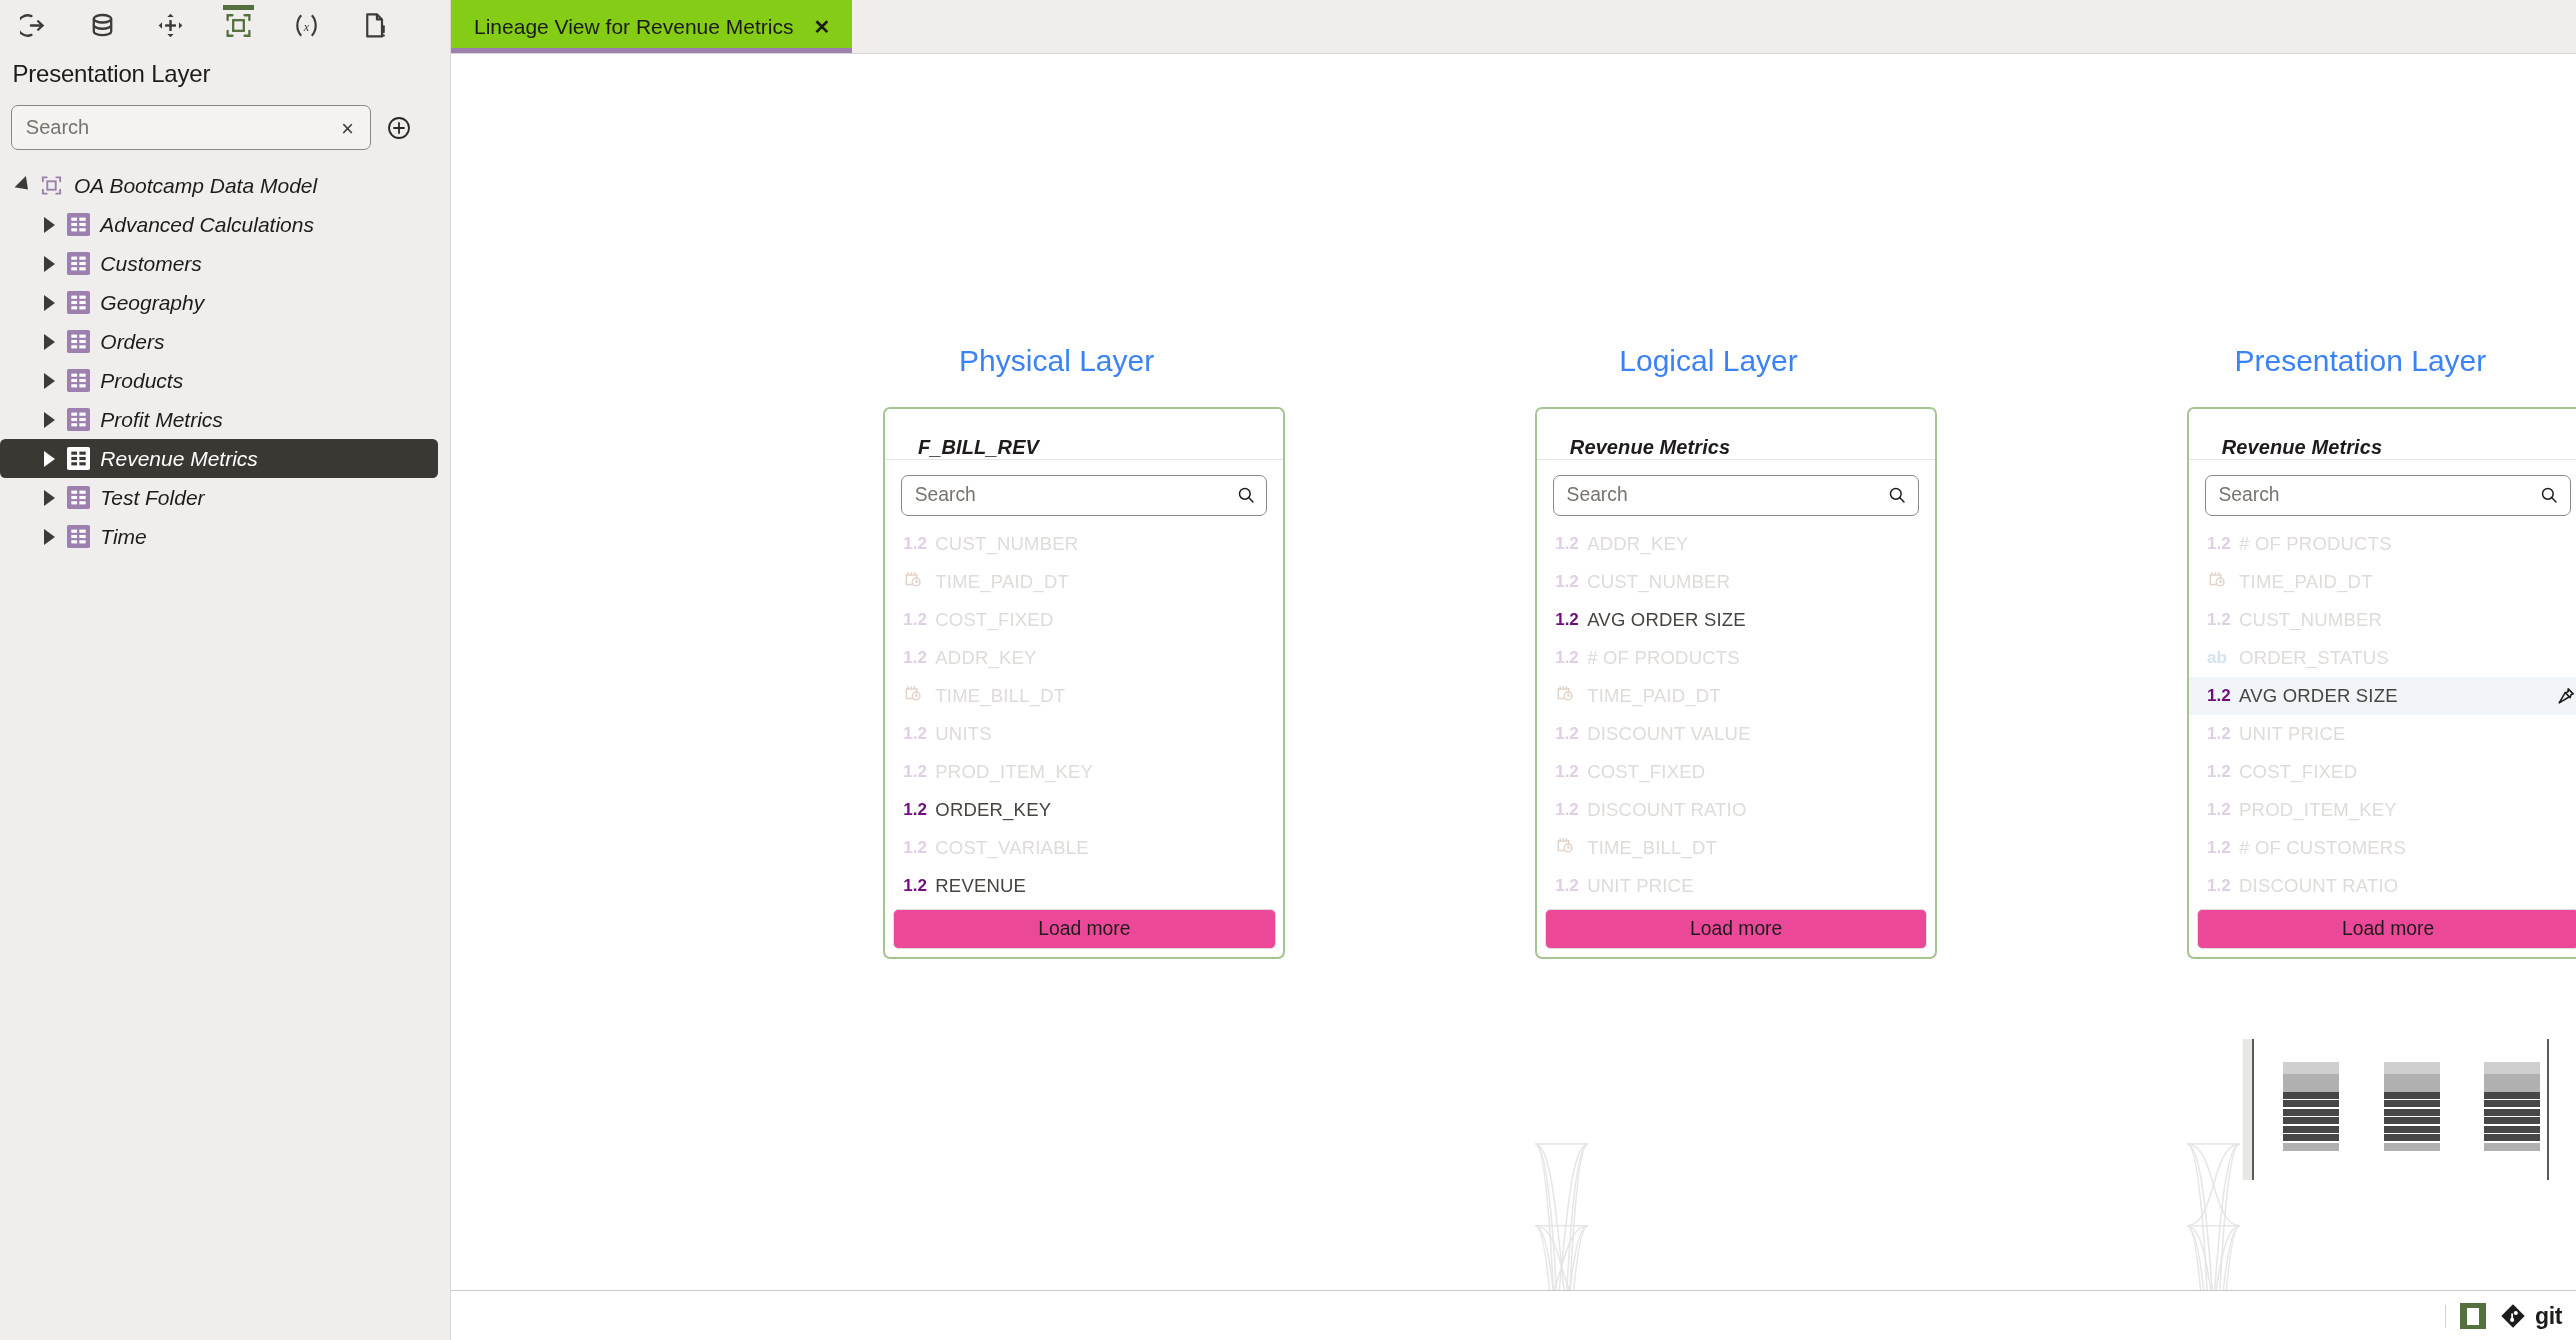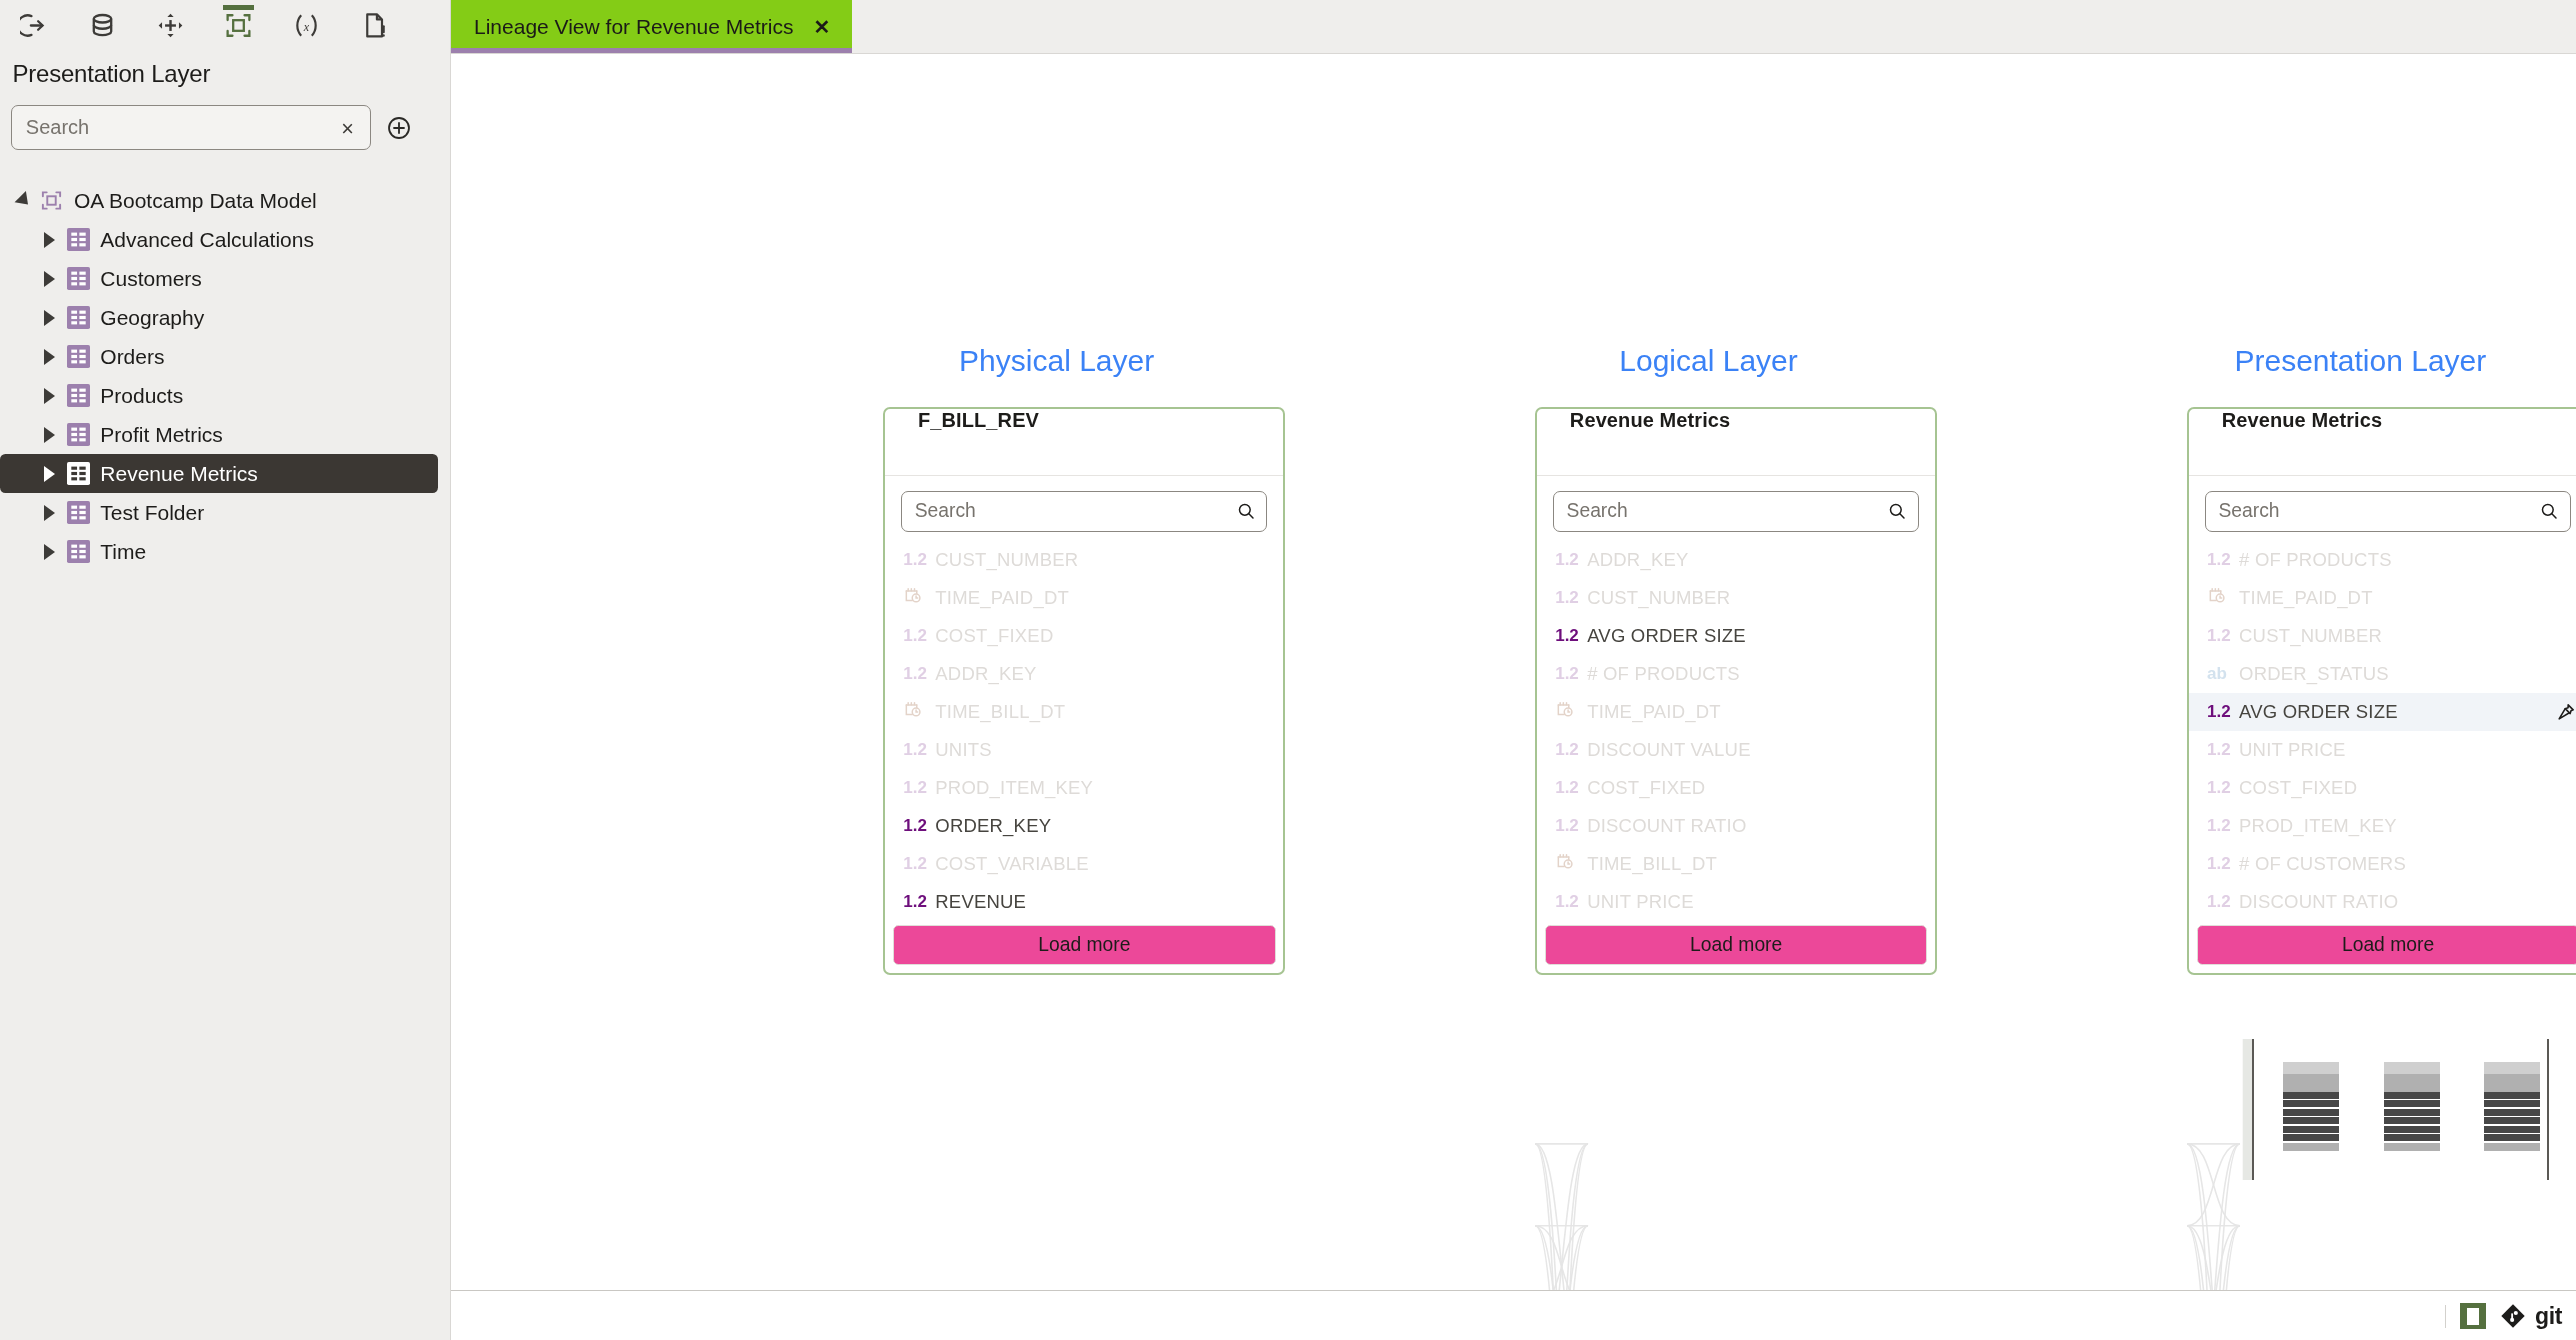--- a/index.html
+++ b/index.html
@@ -82,21 +82,21 @@
     font-size: 21.6px; color: #3d3b38; line-height: 1;
     cursor: pointer;
   }
   .sb-add {
     width: 34px; height: 34px;
     display: flex; align-items: center; justify-content: center;
     cursor: pointer;
   }
 
   
-  .tree { margin-top: 31px; }
+  .tree { margin-top: 16px; font-style: italic; }
   .tree-row {
     display: flex;
     align-items: center;
     height: 39px;
     padding-left: 7.7px;
     cursor: pointer;
     position: relative;
   }
   .tree-row.sel {
     background: #3b3733;
@@ -195,23 +195,24 @@
     width: 402px;
     border: 2.3px solid #a6c492;
     border-radius: 7px;
     background: #ffffff;
     display: flex;
     flex-direction: column;
     overflow: hidden;
   }
   .card-head {
     display: flex;
-    align-items: flex-start;
-    height: 67px;
+    align-items: flex-end;
+    height: 51px;
     border-bottom: 0.8px solid #e6e4e1;
+    font-style: italic;
   }
   .card-accent { width: 14.7px; flex: 0 0 14.7px; }
   .card-title {
     display: flex; align-items: center;
     font-size: 20px; font-weight: bold; color: #1d1c1a;
     padding-left: 18px;
     letter-spacing: 0.1px;
   }
   .card-search {
     margin: 14.7px 16px 7.7px 16px;

